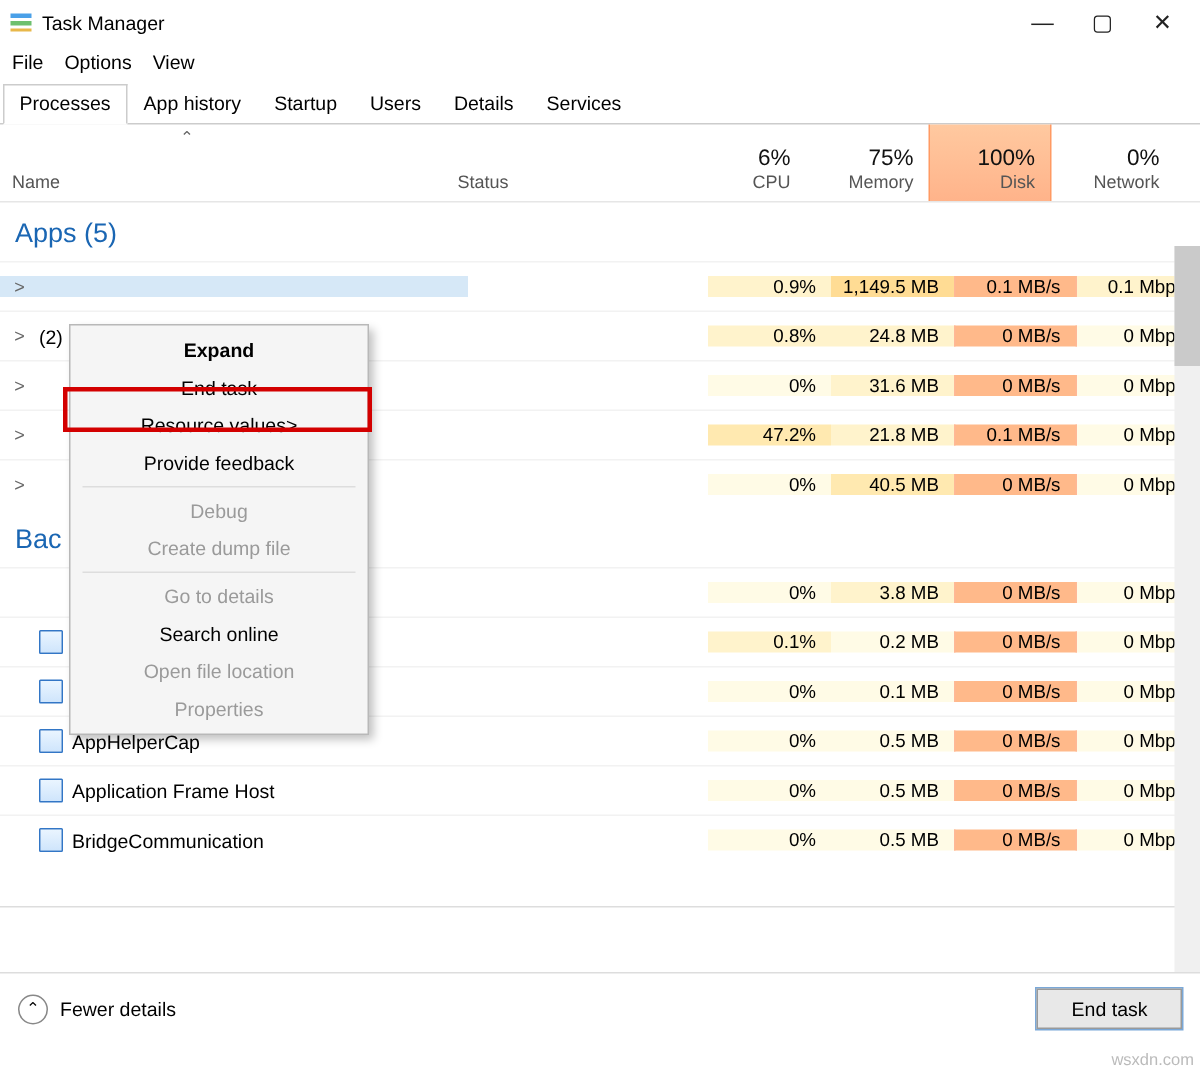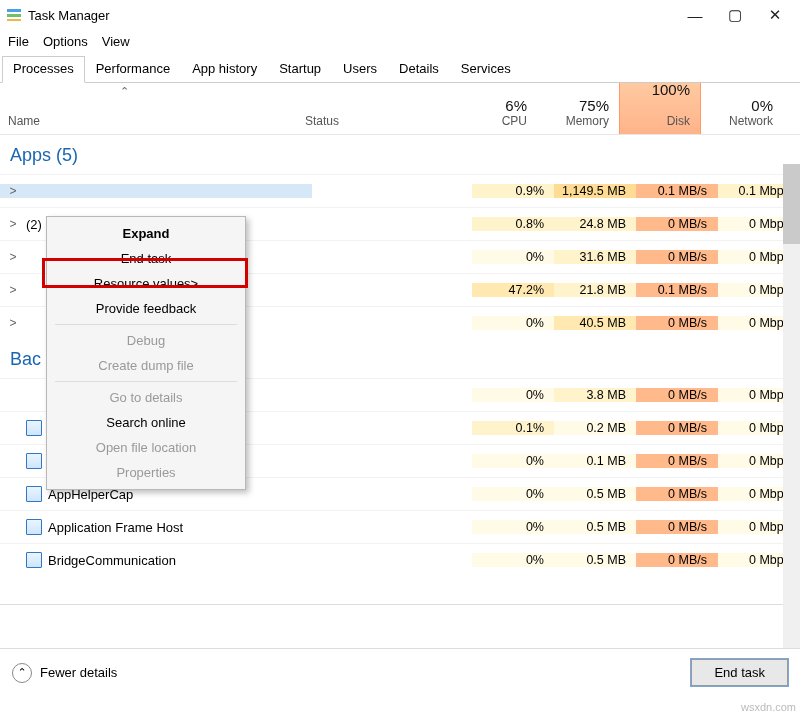--- a/index.html
+++ b/index.html
@@ -44,21 +44,21 @@
 .fewer { display:flex; align-items:center; gap:8px; }
 .circ { width:20px; height:20px; border:1px solid #888; border-radius:50%; display:flex; align-items:center; justify-content:center; font-size:11px; }
 .endbtn { padding:5px 22px; background:#e8e8e8; border:1px solid #9a9a9a; box-shadow:0 0 0 1px #7aa8d8; }
 .scrollbar { position:absolute; right:0; top:164px; width:17px; bottom:67px; background:#f0f0f0; }
 .thumb { width:100%; background:#cacaca; }
 .scrollh { position:absolute; left:0; right:17px; height:17px; bottom:50px; background:#f0f0f0; display:flex; }
 .scrollh .ar { width:17px; text-align:center; color:#666; }
 .htrack { flex:1; display:flex; }
 .hthumb { width:93%; background:#cacaca; height:100%; }
 .watermark { position:absolute; right:4px; bottom:2px; font-size:11px; color:#bbb; }
-.diskhead { background:linear-gradient(#ffc9a0,#ffb38a); border-left:1px solid #ff9a63; border-right:1px solid #ff9a63;gap:16px; }
+.diskhead { background:linear-gradient(#ffc9a0,#ffb38a); border-left:1px solid #ff9a63; border-right:1px solid #ff9a63; }
 .diskcell { border-left:1px solid #ffb896; border-right:1px solid #ffb896; }
 </style>
 </head>
 <body>
 
 <div class="titlebar">
   <svg class="appicon" viewBox="0 0 16 16">
       <rect x="1" y="2" width="14" height="3" fill="#4aa0e8"></rect>
       <rect x="1" y="7" width="14" height="3" fill="#6ec06e"></rect>
       <rect x="1" y="12" width="14" height="2" fill="#e8b84a"></rect>
@@ -73,21 +73,20 @@
 
 <div class="menubar">
   <span>File</span>
   <span>Options</span>
   <span>View</span>
 </div>
 
 <div class="tabs">
   <div class="tabstrip"></div>
   <div class="tab active">Processes</div>
-  <div class="tab">Performance</div>
   <div class="tab">App history</div>
   <div class="tab">Startup</div>
   <div class="tab">Users</div>
   <div class="tab">Details</div>
   <div class="tab">Services</div>
 </div>
 
 <div class="header">
   <span class="sort">⌃</span>
   <div class="hcol first">

